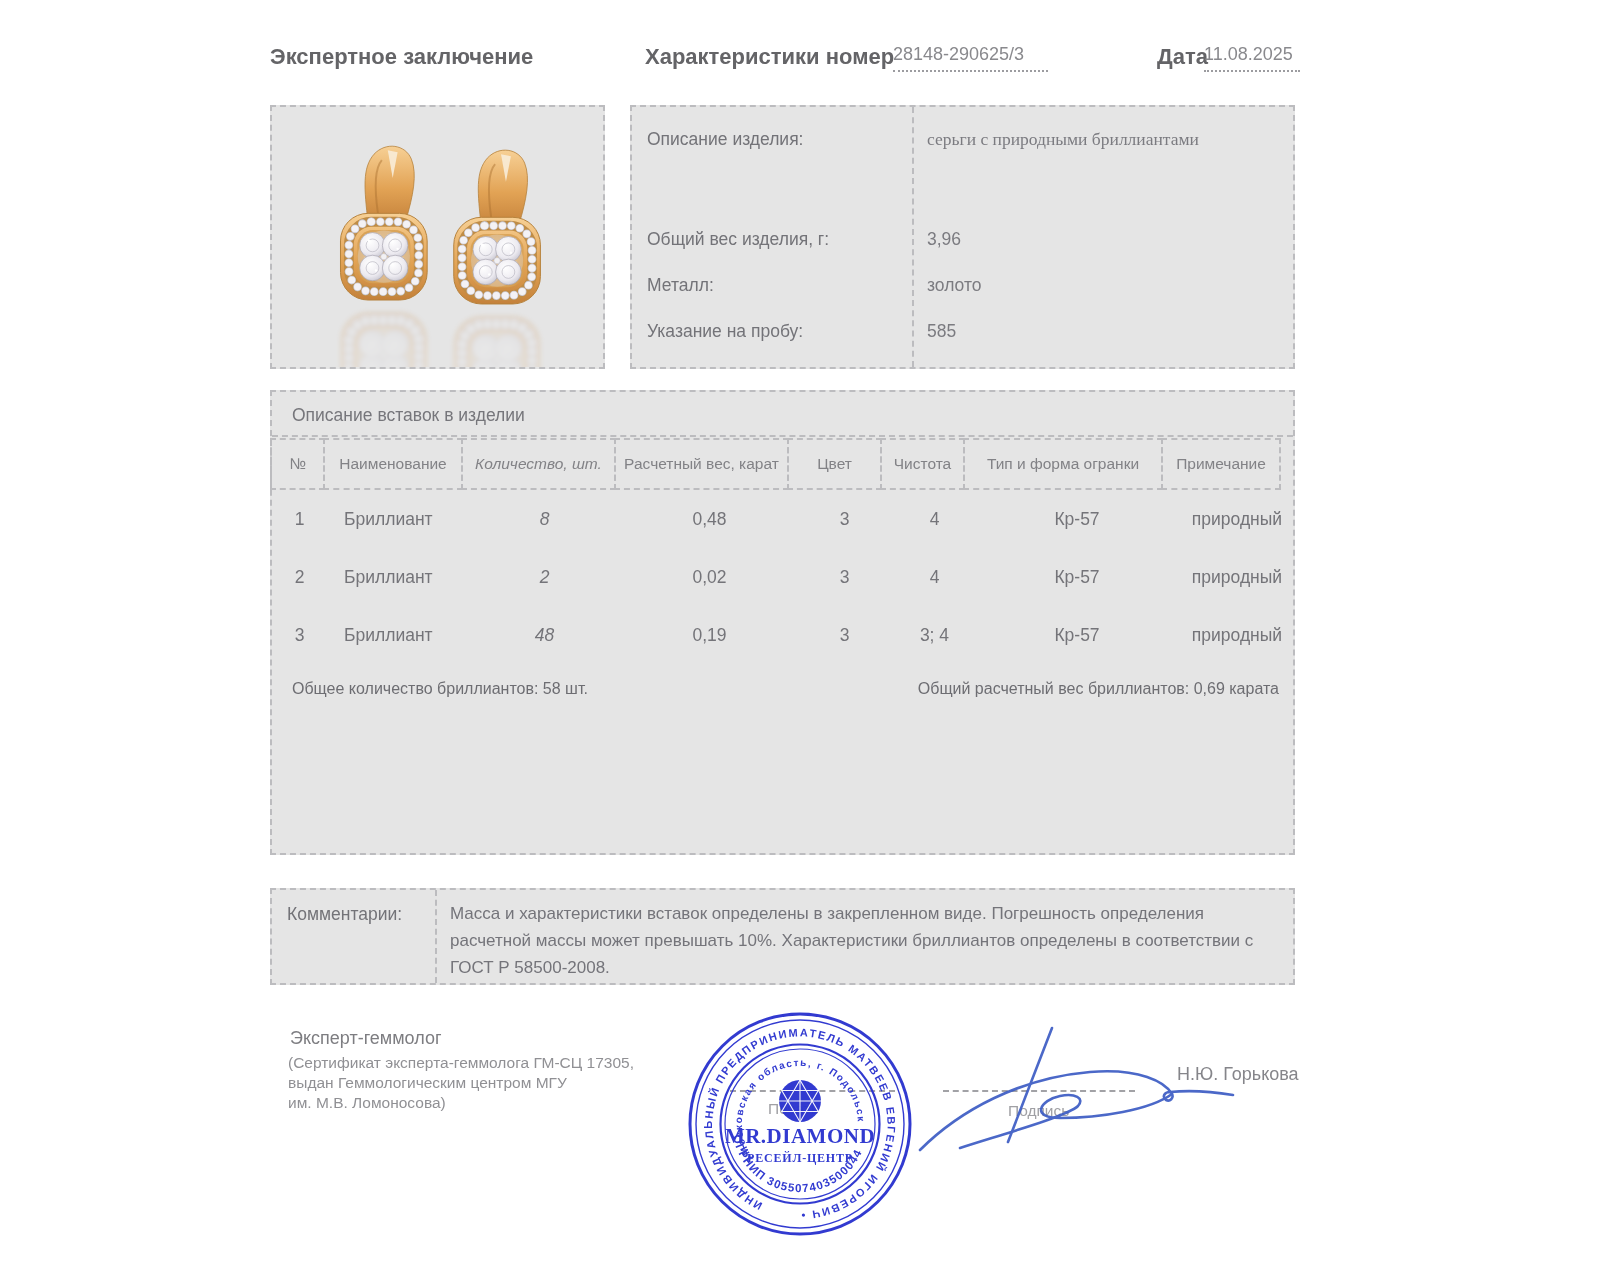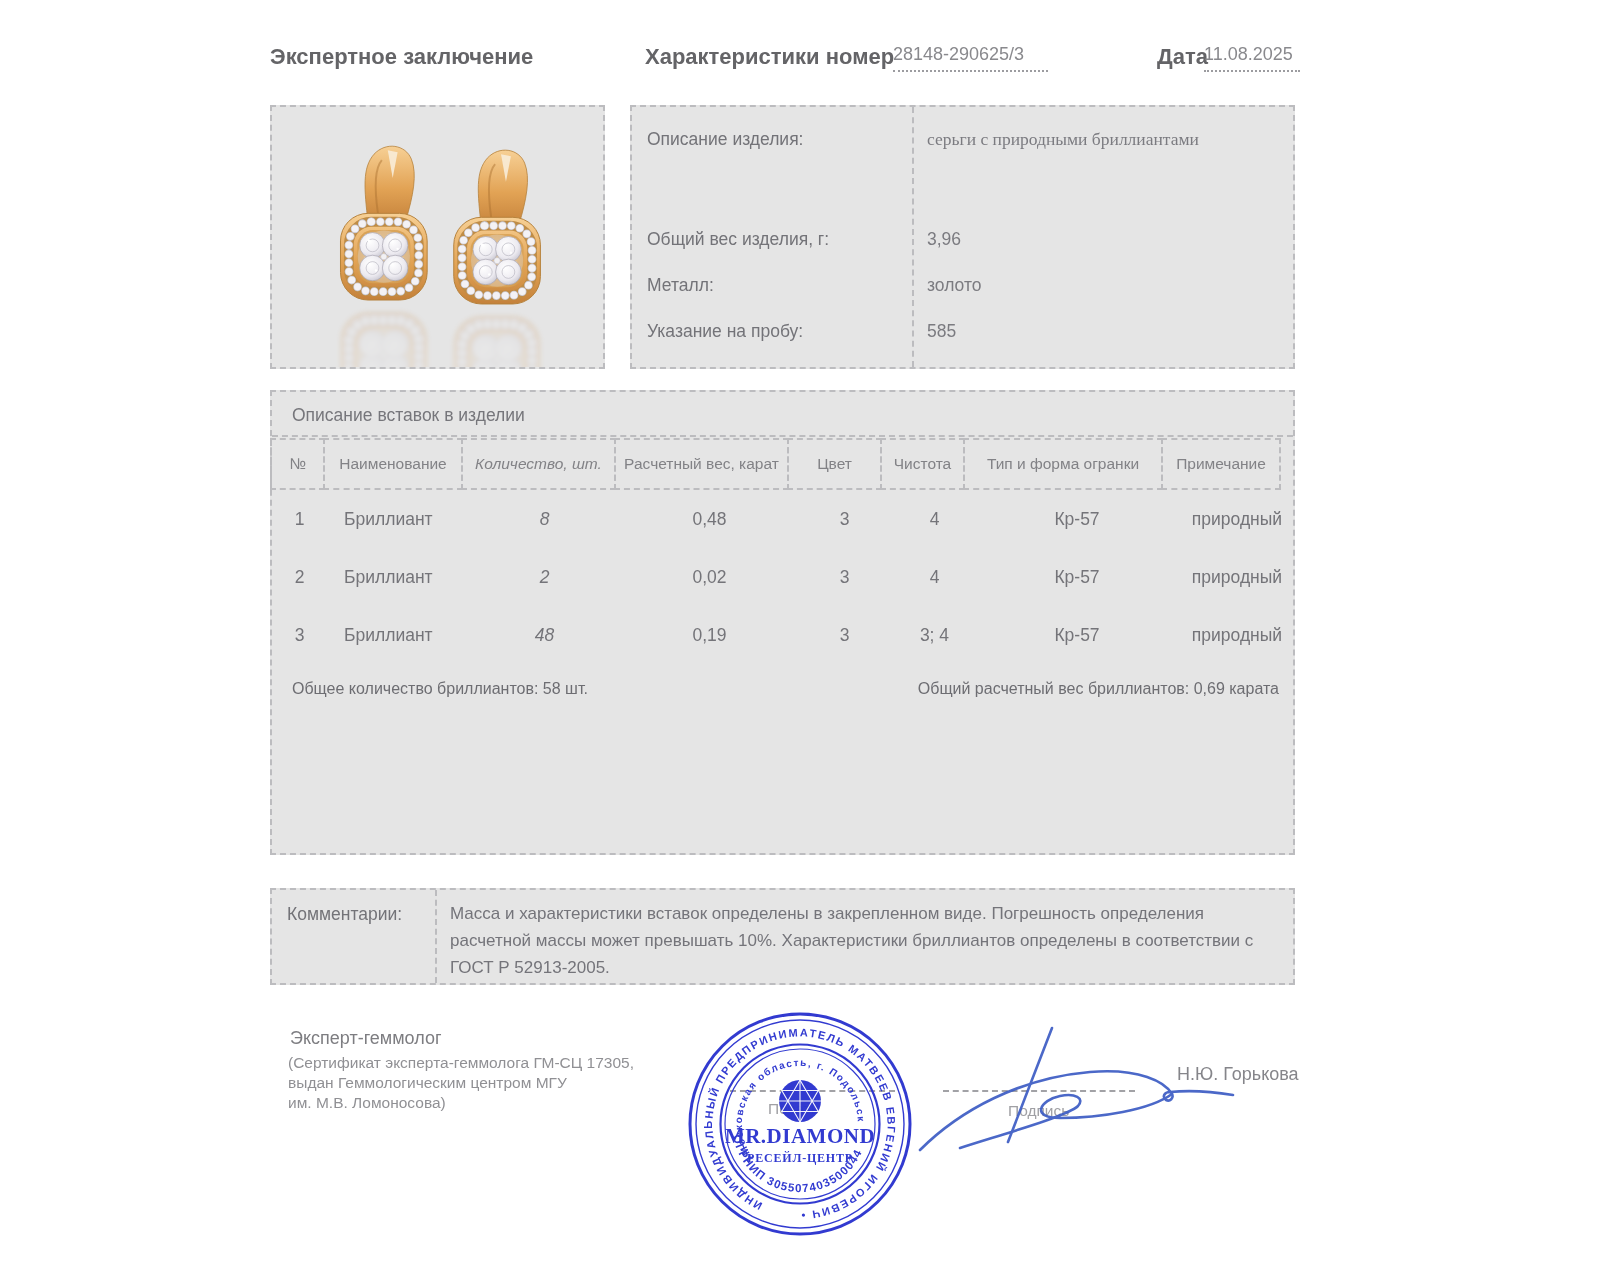--- a/index.html
+++ b/index.html
@@ -173,21 +173,21 @@
 
     <div class="abs total" style="left:20px;top:288px;">Общее количество бриллиантов: 58 шт.</div>
     <div class="abs total" style="right:14px;top:288px;">Общий расчетный вес бриллиантов: 0,69 карата</div>
   </div>
 
   <div class="panel" style="left:270px;top:888px;width:1025px;height:97px;">
     <div class="vdash" style="left:163px;"></div>
     <div class="abs fld-label" style="left:15px;top:14px;">Комментарии:</div>
     <div class="abs comment-text pre" style="left:178px;top:10px;width:830px;">Масса и характеристики вставок определены в закрепленном виде. Погрешность определения
 расчетной массы может превышать 10%. Характеристики бриллиантов определены в соответствии с
-ГОСТ Р 52913-2005.</div>
+ГОСТ Р 58500-2008.</div>
   </div>
 
   <div class="abs" style="left:290px;top:1028px;font-size:18px;color:#7d7d81;">Эксперт-геммолог</div>
   <div class="abs cert pre" style="left:288px;top:1053px;">(Сертификат эксперта-геммолога ГМ-СЦ 17305,
 выдан Геммологическим центром МГУ
 им. М.В. Ломоносова)</div>
 
   <div class="abs seal-line" style="left:730px;top:1090px;width:165px;"></div>
   <div class="abs seal-lbl" style="left:768px;top:1100px;">Печать</div>
   <div class="abs seal-line" style="left:943px;top:1090px;width:192px;"></div>

